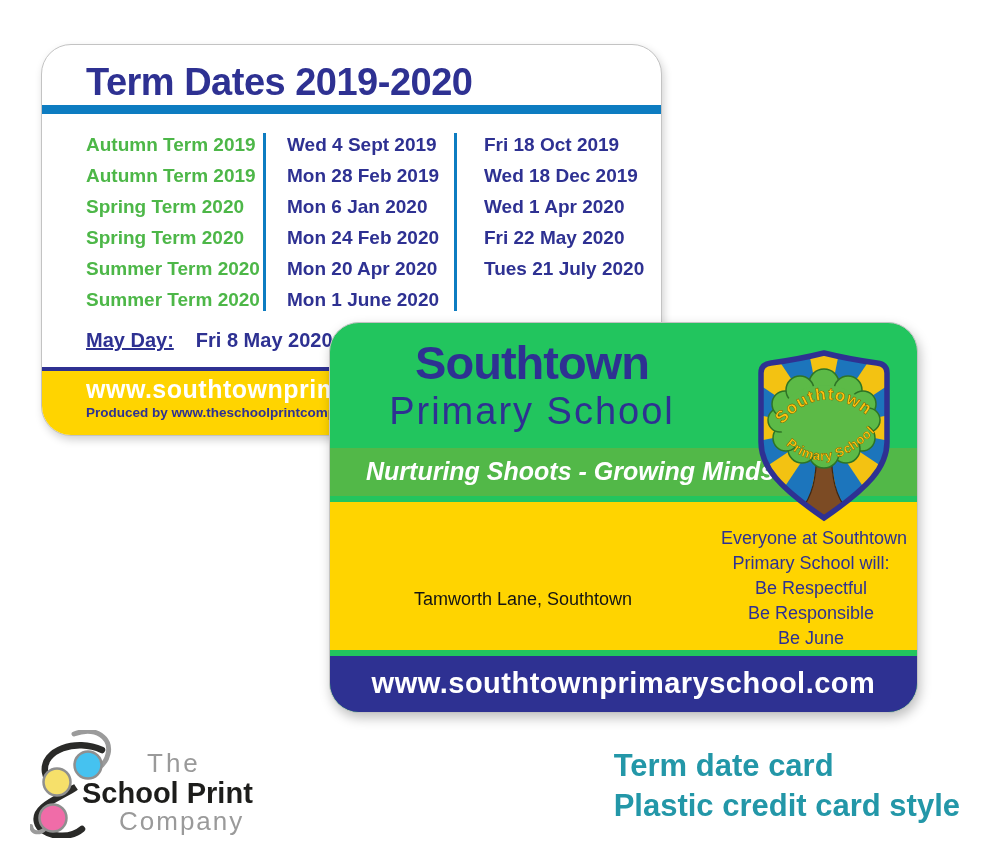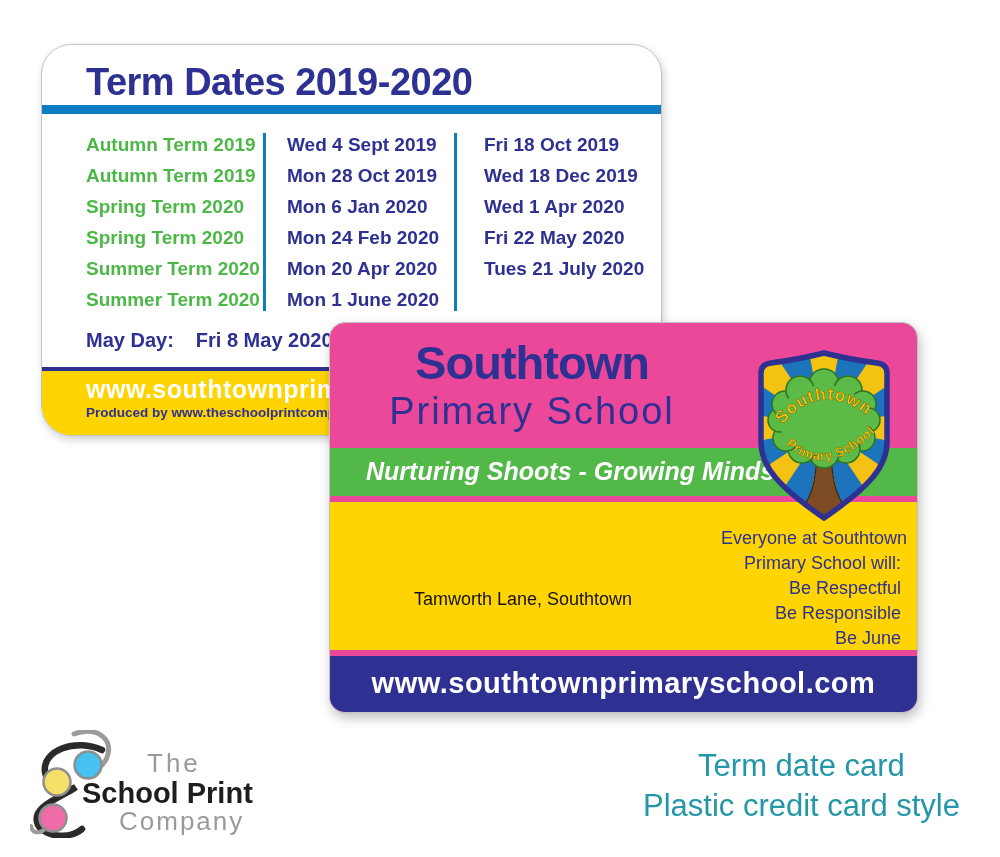--- a/index.html
+++ b/index.html
@@ -16,50 +16,50 @@
   }
   .tc-title{position:absolute;left:44px;top:16px;font-size:38px;font-weight:700;color:#2e3192;letter-spacing:-.5px;}
   .tc-bar{position:absolute;left:0;top:60px;width:100%;height:9px;background:#0d7cc1;}
   .tc-col{position:absolute;top:84px;line-height:31px;font-size:19px;font-weight:700;white-space:nowrap;}
   .tc-col.terms{left:44px;color:#4db748;}
   .tc-col.starts{left:245px;color:#2e3192;font-weight:600;}
   .tc-col.ends{left:442px;color:#2e3192;font-weight:600;}
   .tc-sep{position:absolute;top:88px;height:178px;width:3px;background:#0d7cc1;}
   .tc-sep.s1{left:221px;} .tc-sep.s2{left:412px;}
   .tc-mayday{position:absolute;left:44px;top:284px;font-size:20px;color:#2e3192;white-space:nowrap;}
-  .tc-mayday .lbl{font-weight:700;} .tc-mayday .val{margin-left:22px;font-weight:600;}
+  .tc-mayday .lbl{font-weight:700;text-decoration:underline;} .tc-mayday .val{margin-left:22px;font-weight:600;}
   .tc-navy-line{position:absolute;left:0;top:322px;width:100%;height:4px;background:#2e3192;}
   .tc-footer{position:absolute;left:0;top:326px;width:100%;height:66px;background:#ffd400;}
   .tc-url{position:absolute;left:44px;top:4px;font-size:25px;font-weight:700;color:#ffffff;letter-spacing:.5px;white-space:nowrap;}
   .tc-produced{position:absolute;left:44px;top:34px;font-size:13.5px;font-weight:600;color:#2e3192;white-space:nowrap;}
   
   .school-card{
     position:absolute;left:329px;top:322px;width:589px;height:391px;
-    background:#ec4899;border:1.5px solid #c3c3c3;border-radius:16px;
+    background:#22c55e;border:1.5px solid #c3c3c3;border-radius:30px;
     box-sizing:border-box;overflow:hidden;
     box-shadow:2px 5px 12px rgba(0,0,0,.25);
   }
   .sc-names{position:absolute;left:12px;top:14px;width:380px;text-align:center;color:#2e3192;}
   .sc-name{font-size:47px;line-height:52px;font-weight:700;letter-spacing:-1px;}
   .sc-subname{font-size:38px;line-height:44px;font-weight:400;letter-spacing:2px;}
   .sc-green{position:absolute;left:0;top:125px;width:100%;height:48px;background:#52b848;}
   .sc-motto{position:absolute;left:36px;top:9px;font-size:25px;font-weight:700;font-style:italic;color:#ffffff;white-space:nowrap;}
   .sc-yellow{position:absolute;left:0;top:179px;width:100%;height:148px;background:#ffd400;}
   .sc-address{position:absolute;left:10px;top:201px;width:366px;text-align:center;font-size:18px;line-height:30px;color:#141414;white-space:pre-wrap;}
-  .sc-values{position:absolute;left:391px;top:203px;width:180px;text-align:right;font-size:18px;line-height:25px;color:#2e3192;white-space:nowrap;}
+  .sc-values{position:absolute;left:391px;top:203px;width:180px;text-align:center;font-size:18px;line-height:25px;color:#2e3192;white-space:nowrap;}
   .sc-values .bold{font-weight:400;}
   .sc-navy{position:absolute;left:0;top:333px;width:100%;height:58px;background:#2e3192;}
   .sc-web{position:absolute;left:0;top:11px;width:100%;text-align:center;font-size:29px;font-weight:700;color:#ffffff;letter-spacing:.5px;white-space:nowrap;}
   .sc-crest{position:absolute;left:427px;top:27px;width:134px;height:172px;}
   
   .spc-logo{position:absolute;left:30px;top:730px;width:88px;height:108px;}
   .spc-the{position:absolute;left:147px;top:748px;font-size:26px;color:#9a9a9a;letter-spacing:3px;}
   .spc-name{position:absolute;left:82px;top:777px;font-size:29px;font-weight:700;color:#1d1d1b;white-space:nowrap;}
   .spc-company{position:absolute;left:119px;top:806px;font-size:26px;color:#9a9a9a;letter-spacing:2px;}
-  .caption{position:absolute;right:40px;top:746px;text-align:center;color:#2397a8;font-weight:400;line-height:40px;font-size:31px;white-space:nowrap;}
+  .caption{position:absolute;right:40px;top:746px;text-align:left;color:#2397a8;font-weight:700;line-height:40px;font-size:31px;white-space:nowrap;}
 </style>
 </head>
 <body>
 
 <div class="canvas">
 
   <div class="term-card">
     <div class="tc-title">Term Dates 2019-2020</div>
     <div class="tc-bar"></div>
 
@@ -67,21 +67,21 @@
       <div>Autumn Term 2019</div>
       <div>Autumn Term 2019</div>
       <div>Spring Term 2020</div>
       <div>Spring Term 2020</div>
       <div>Summer Term 2020</div>
       <div>Summer Term 2020</div>
     </div>
     <div class="tc-sep s1"></div>
     <div class="tc-col starts">
       <div>Wed 4 Sept 2019</div>
-      <div>Mon 28 Oct 2019</div>
+      <div>Mon 28 Feb 2019</div>
       <div>Mon 6 Jan 2020</div>
       <div>Mon 24 Feb 2020</div>
       <div>Mon 20 Apr 2020</div>
       <div>Mon 1 June 2020</div>
     </div>
     <div class="tc-sep s2"></div>
     <div class="tc-col ends">
       <div>Fri 18 Oct 2019</div>
       <div>Wed 18 Dec 2019</div>
       <div>Wed 1 Apr 2020</div>

